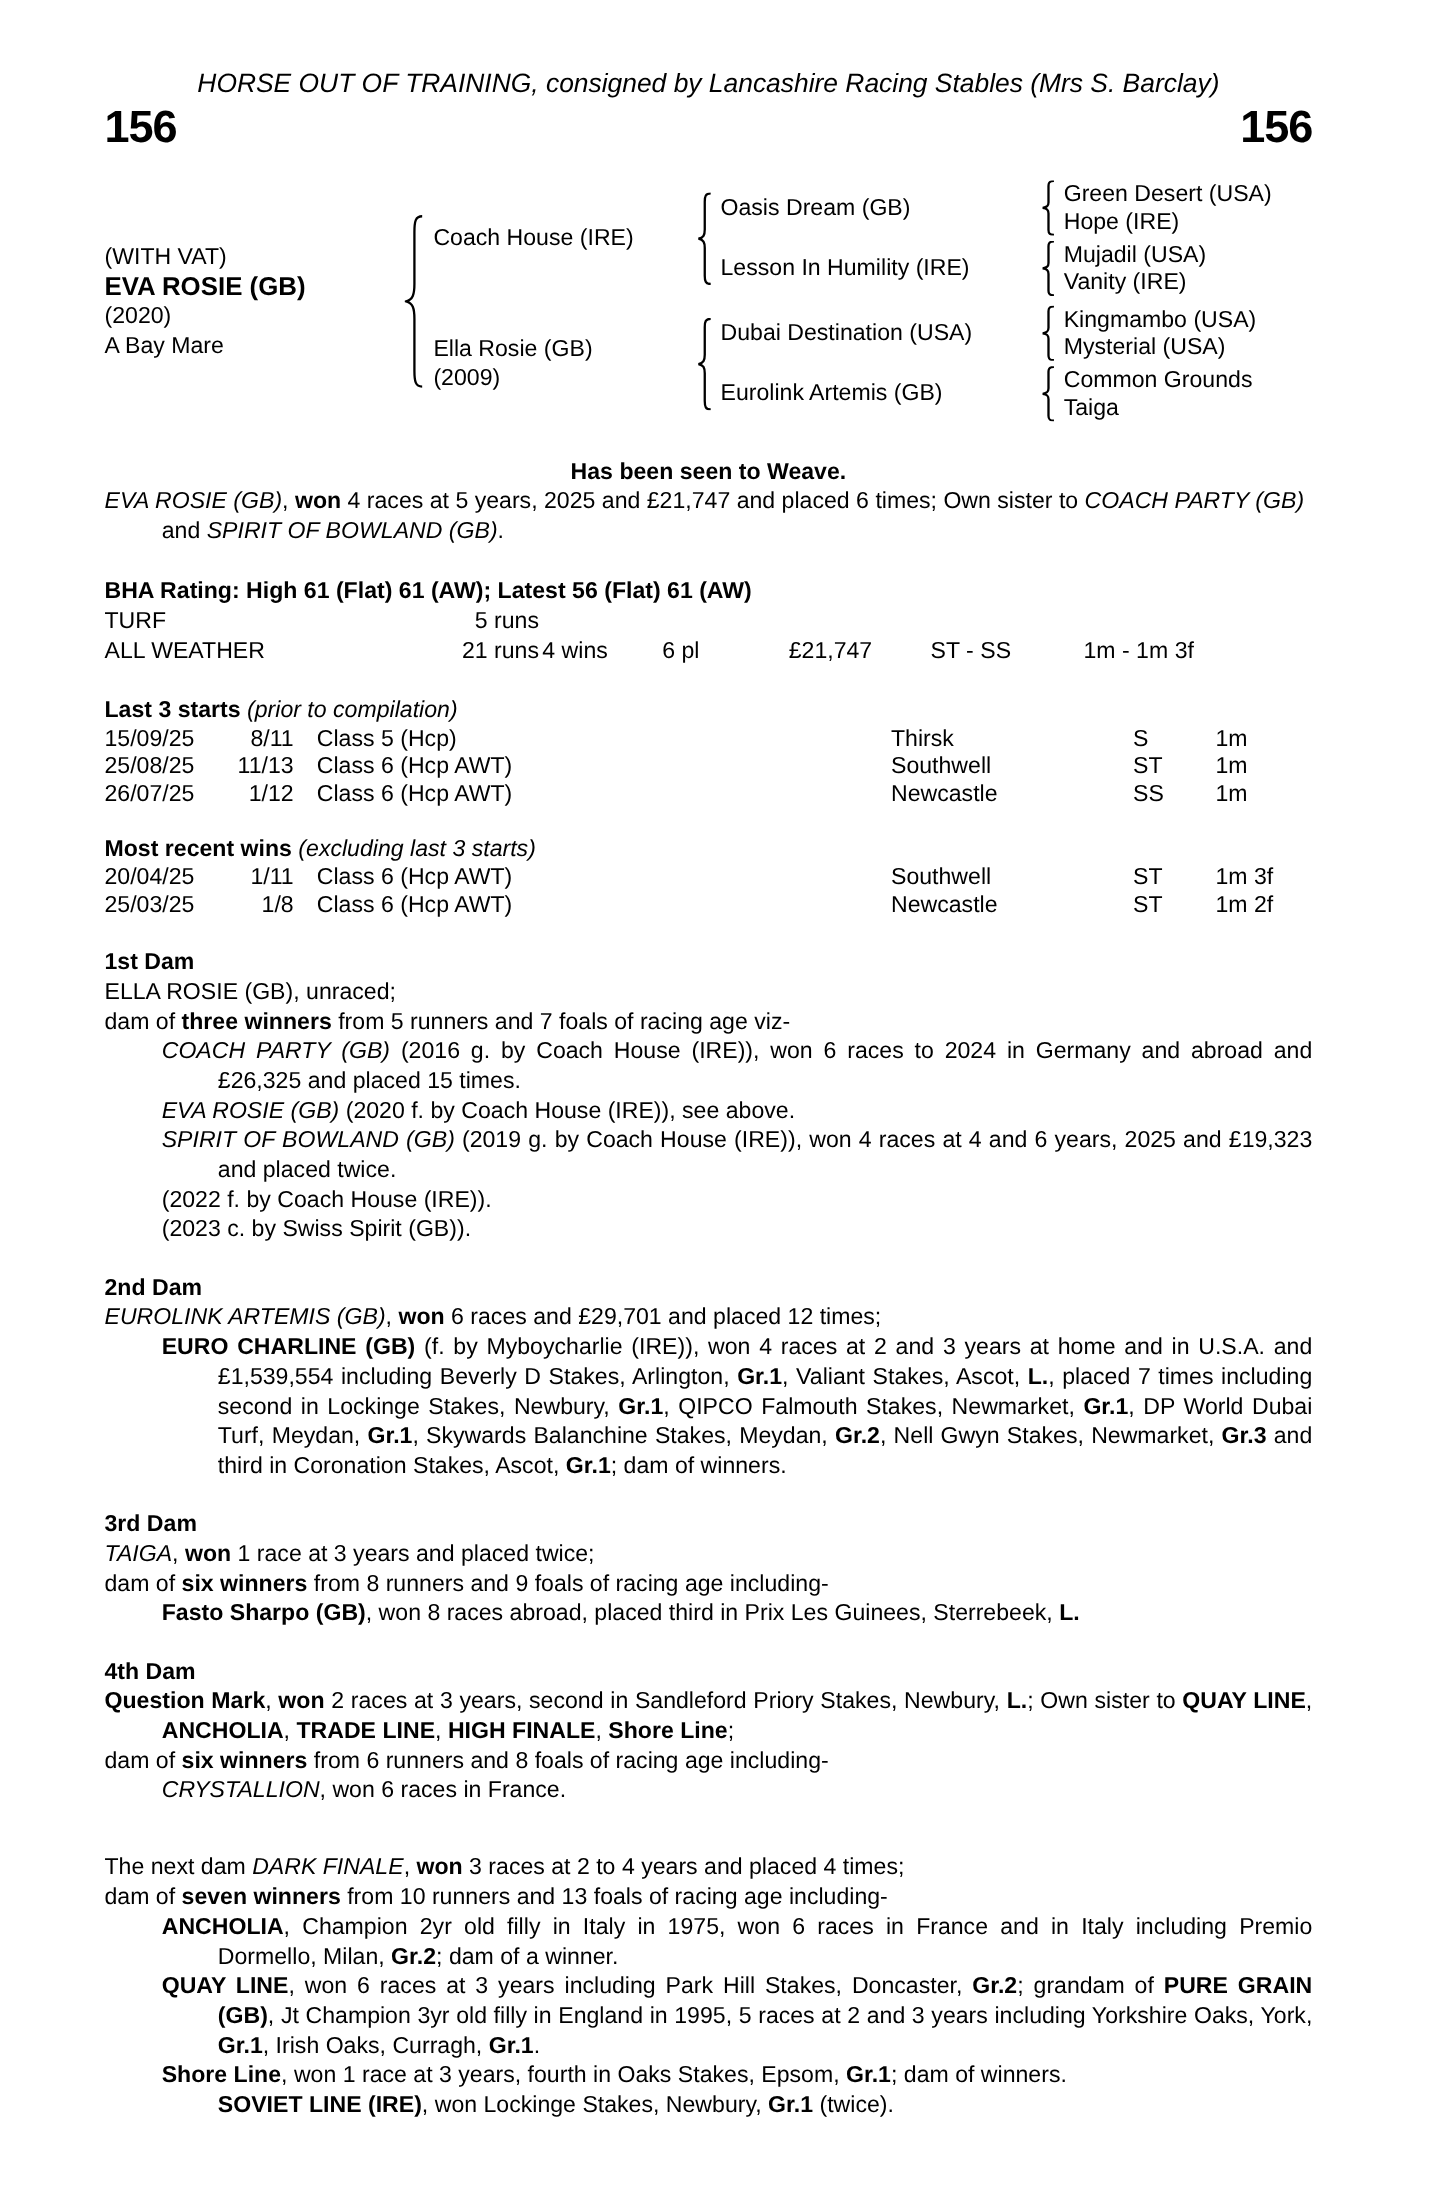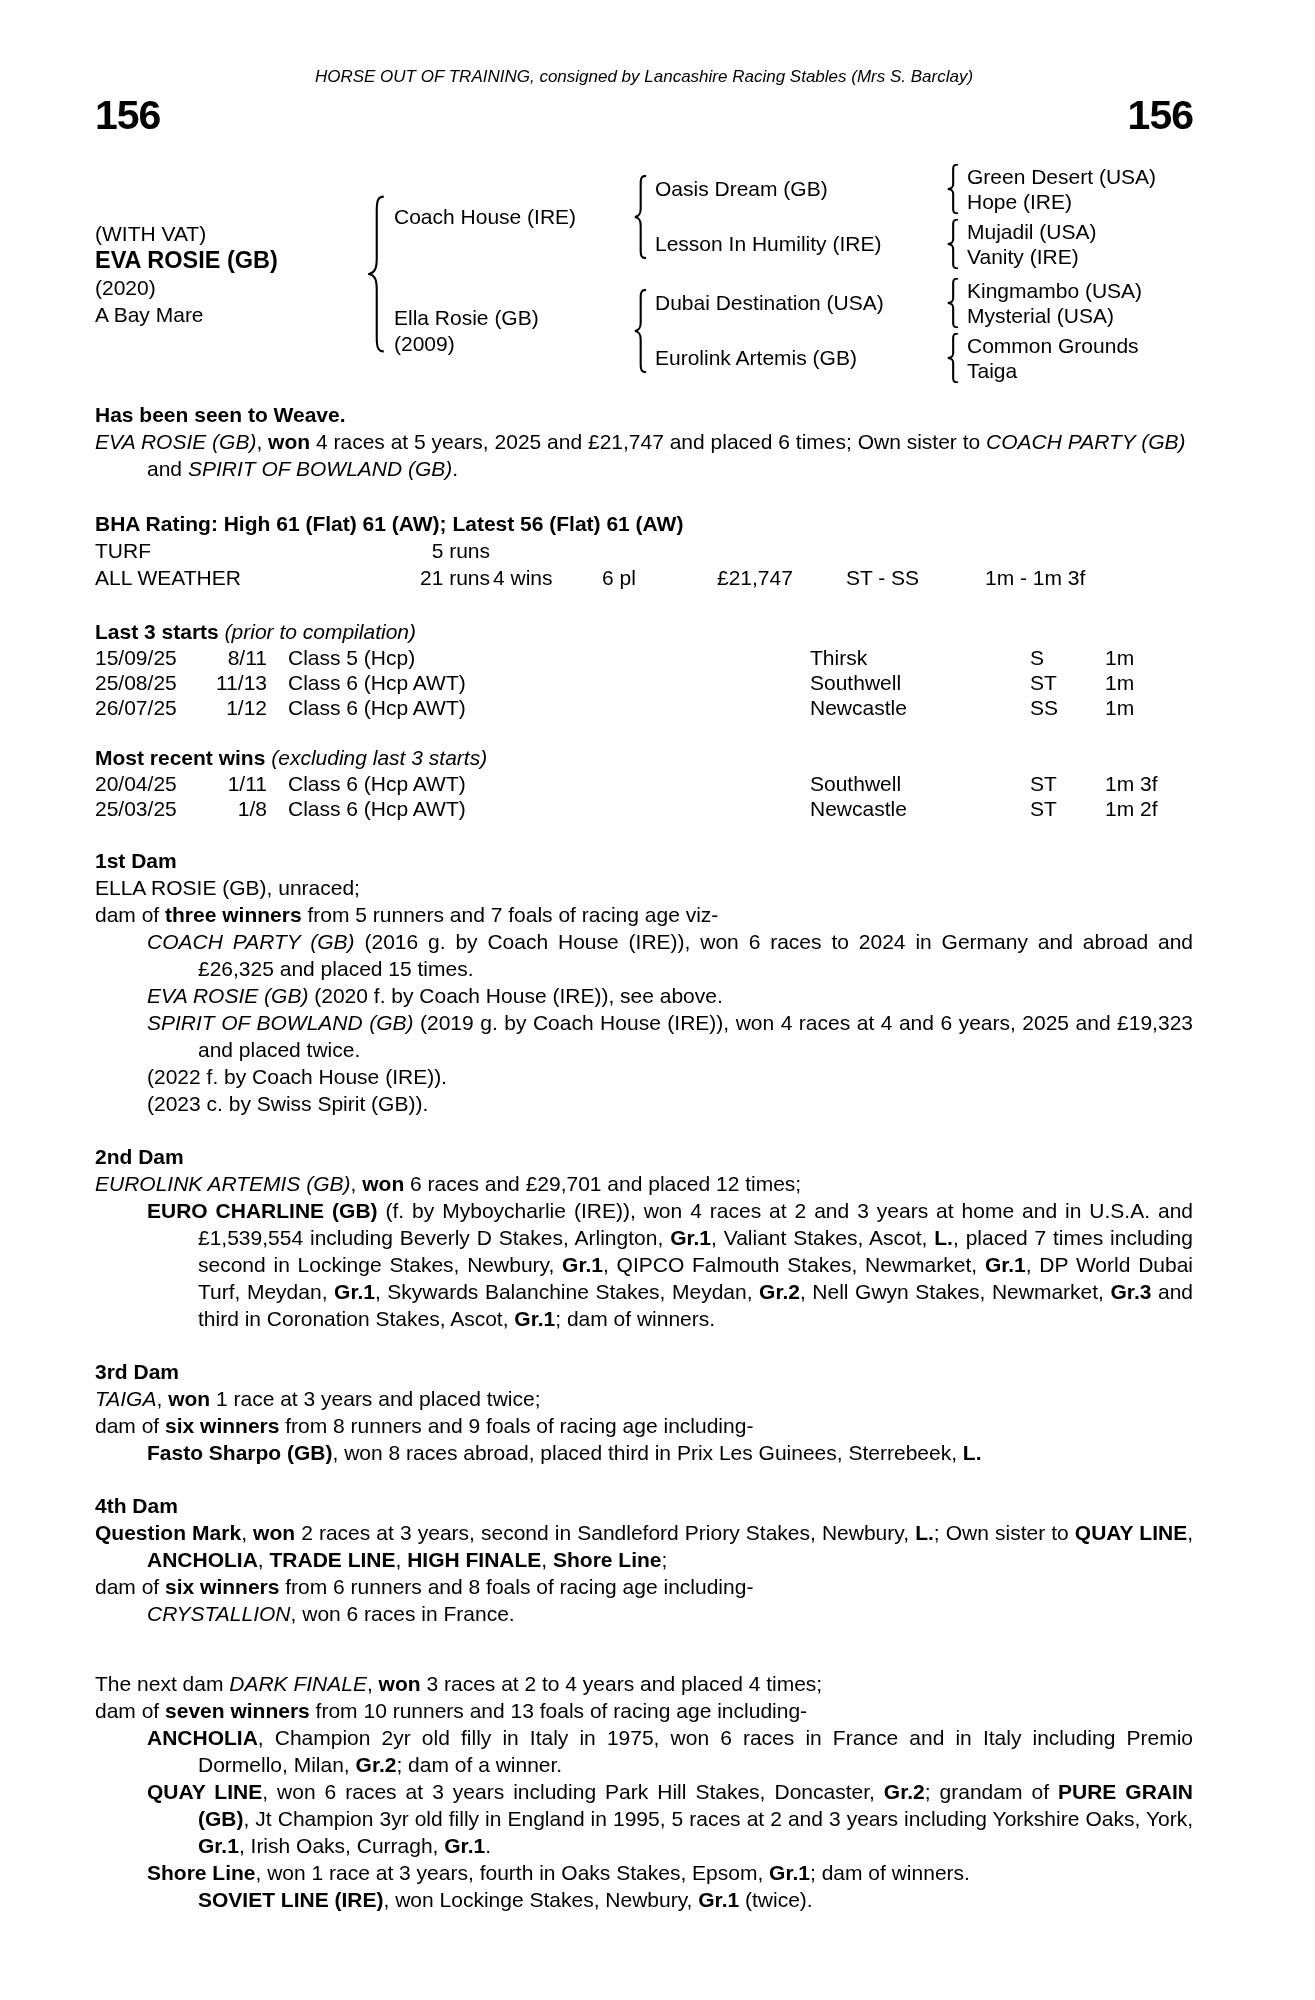--- a/index.html
+++ b/index.html
@@ -6,21 +6,21 @@
   body{
     width:1315px;height:2000px;overflow:hidden;
     color:#000;
     font-family:"Liberation Sans","DejaVu Sans",sans-serif;
     font-size:21px;line-height:27px;
     -webkit-font-smoothing:antialiased;
   }
   .page{padding:64px 122px 0 95px;}
 
   
-  .consign{text-align:center;font-style:italic;font-size:17px;line-height:26px;}
+  .consign{text-align:center;font-style:italic;font-size:24px;line-height:26px;}
   .lots{display:flex;justify-content:space-between;font-weight:bold;
         font-size:41px;line-height:46px;margin-top:2px;letter-spacing:-1px;}
 
   
   .ped{display:flex;align-items:center;margin-top:26px;}
   .node{display:flex;align-items:center;}
   .ped-root{width:273px;line-height:27px;}
   .horse-name{font-weight:bold;font-size:23.5px;}
   .gen1{display:flex;flex-direction:column;gap:9px;}
   .gen2{display:flex;flex-direction:column;gap:5px;}
@@ -28,21 +28,21 @@
   .pair div{line-height:25px;white-space:nowrap;}
   .nm{white-space:nowrap;line-height:26px;}
   .w2{width:240px;}
   .w3{width:292px;}
   .brace{flex:none;}
   .brace path{fill:none;stroke:#000;stroke-width:2.1;vector-effect:non-scaling-stroke;}
   .b1{width:17px;height:158px;margin-right:9px;}
   .b2{width:13px;height:84px;margin-right:8px;}
   .b3{width:12px;height:50px;margin-right:8px;}
 
-  .notice{margin-top:18px;font-weight:bold;}
+  .notice{margin-top:32px;text-align:center;font-weight:bold;}
 
   .summary{margin-top:27px;}
   .hang{padding-left:52px;text-indent:-52px;}
   .prog{padding-left:103px;text-indent:-51px;}
   .prog2{padding-left:103px;}
   .jst{text-align:justify;}
   p.para{margin:0;}
   .rt-b{font-weight:bold;}
   .rt-i{font-style:italic;}
 

